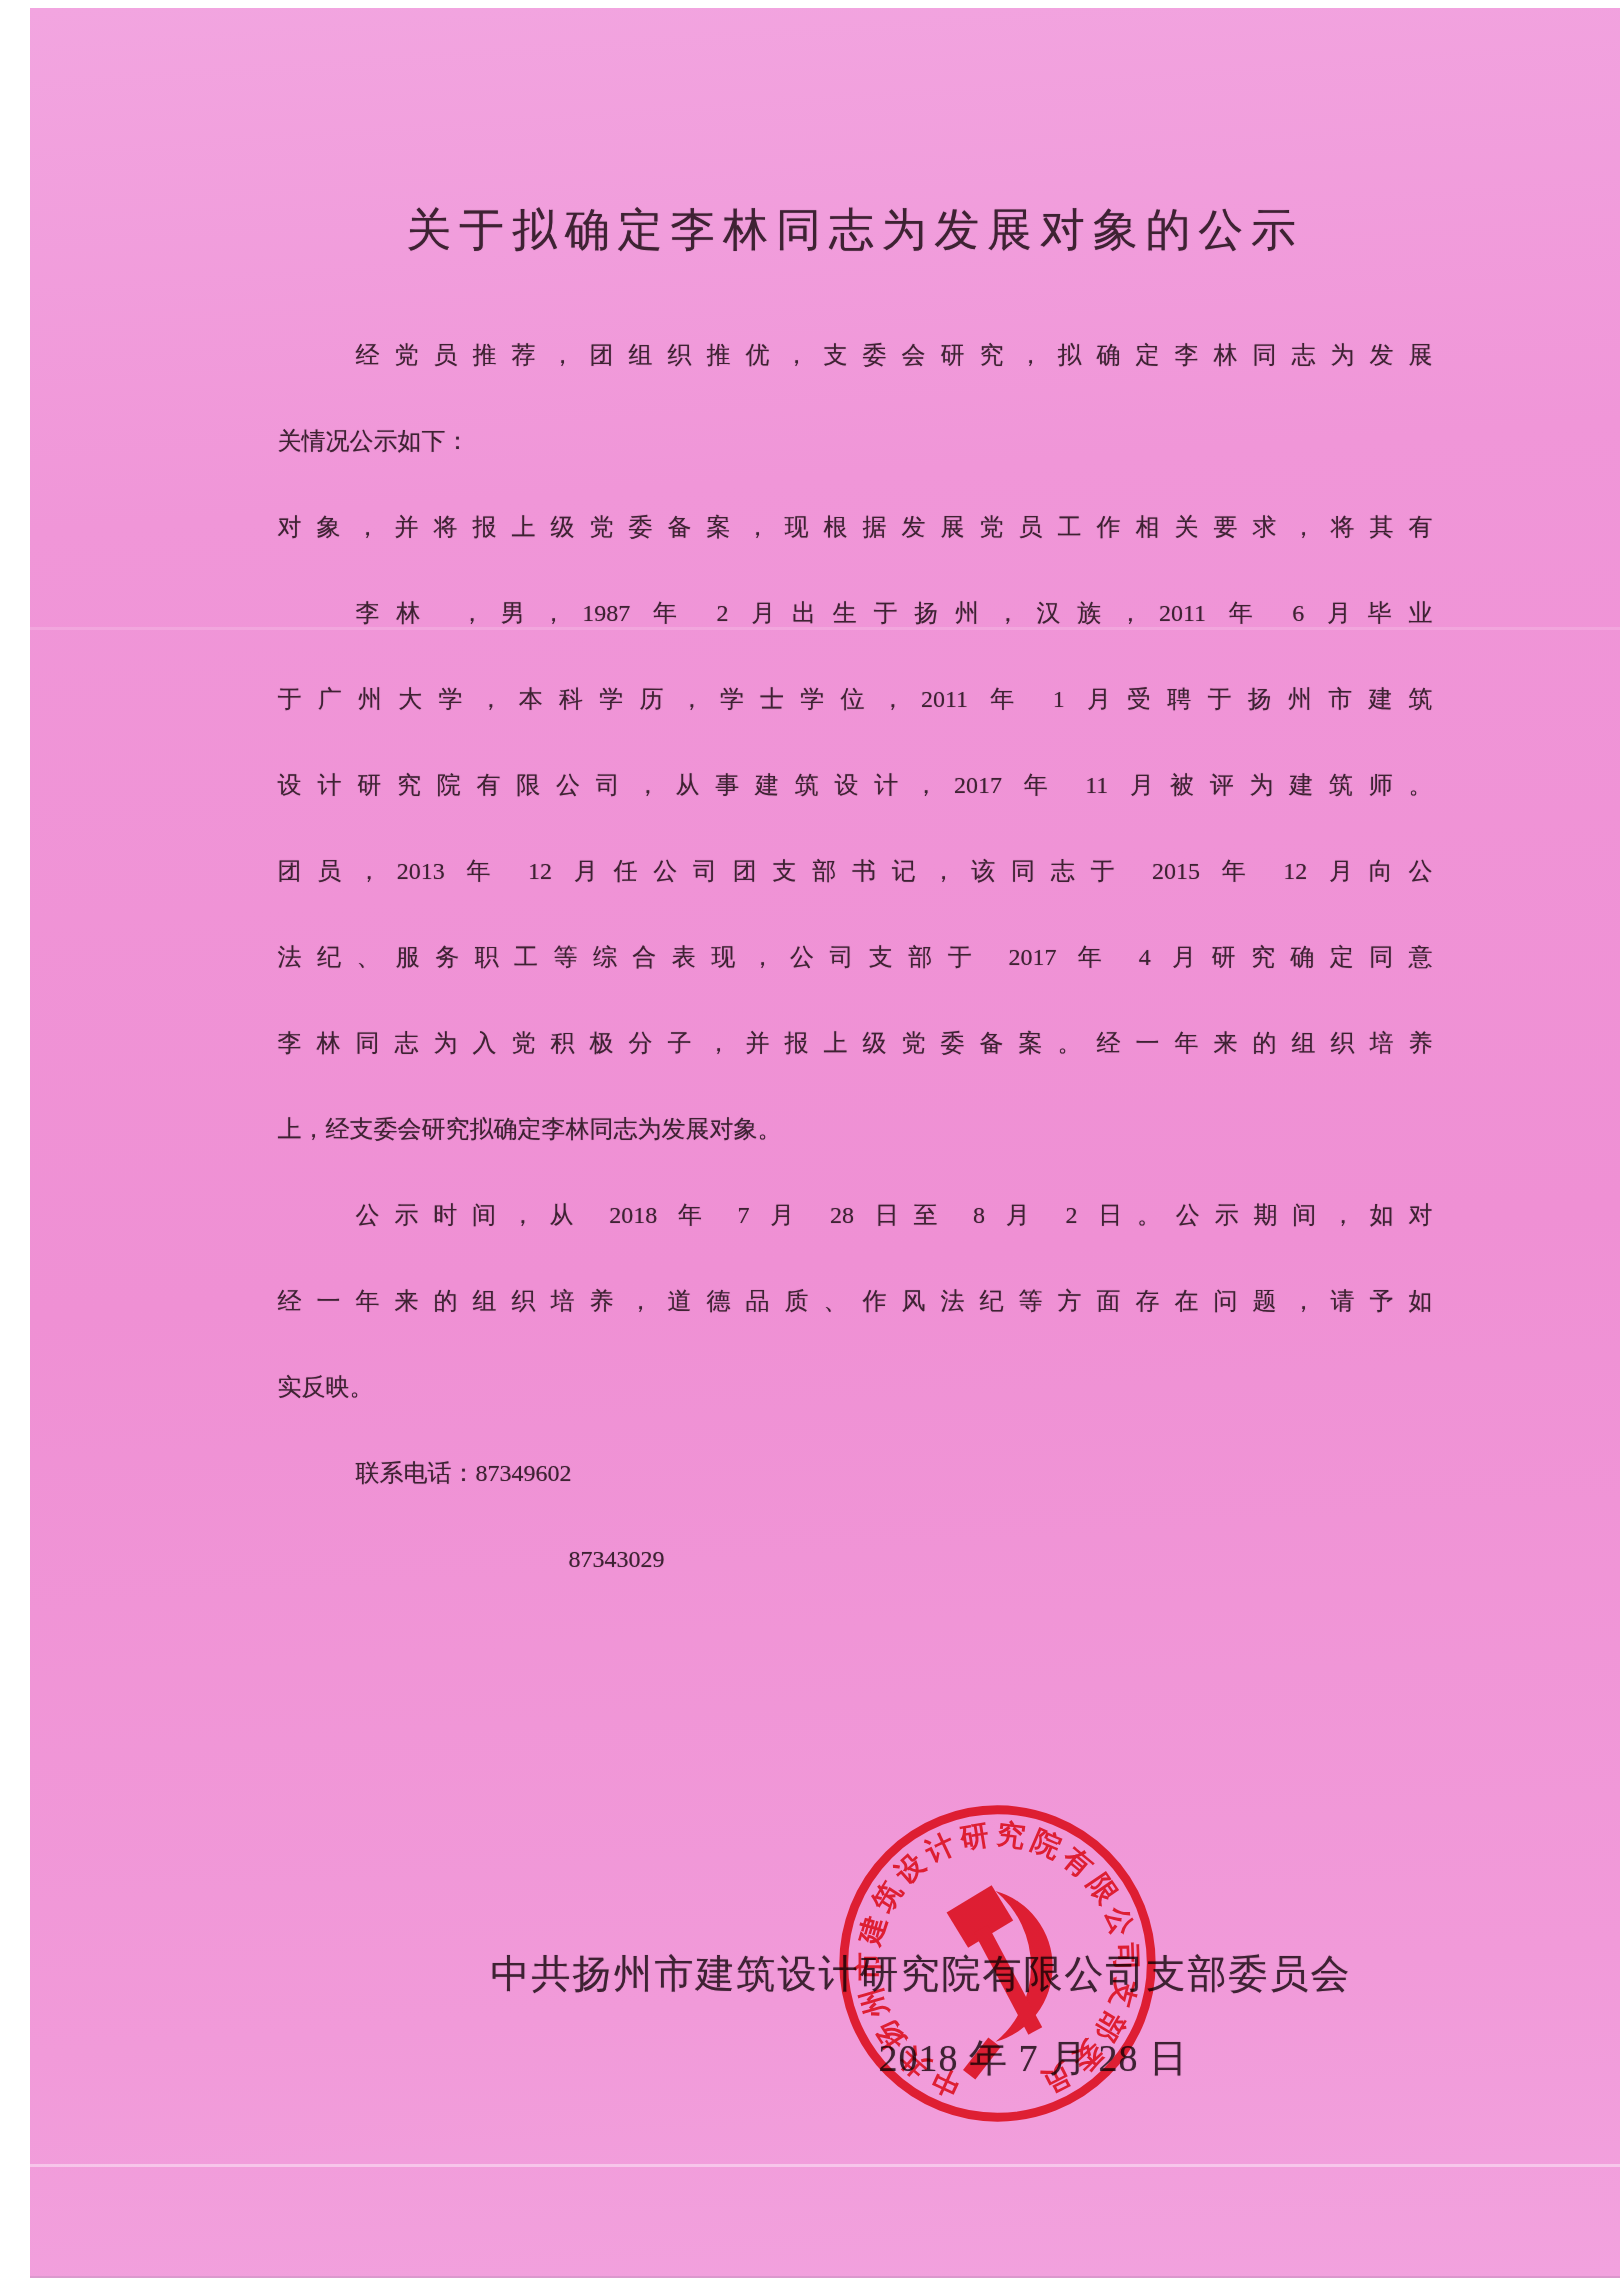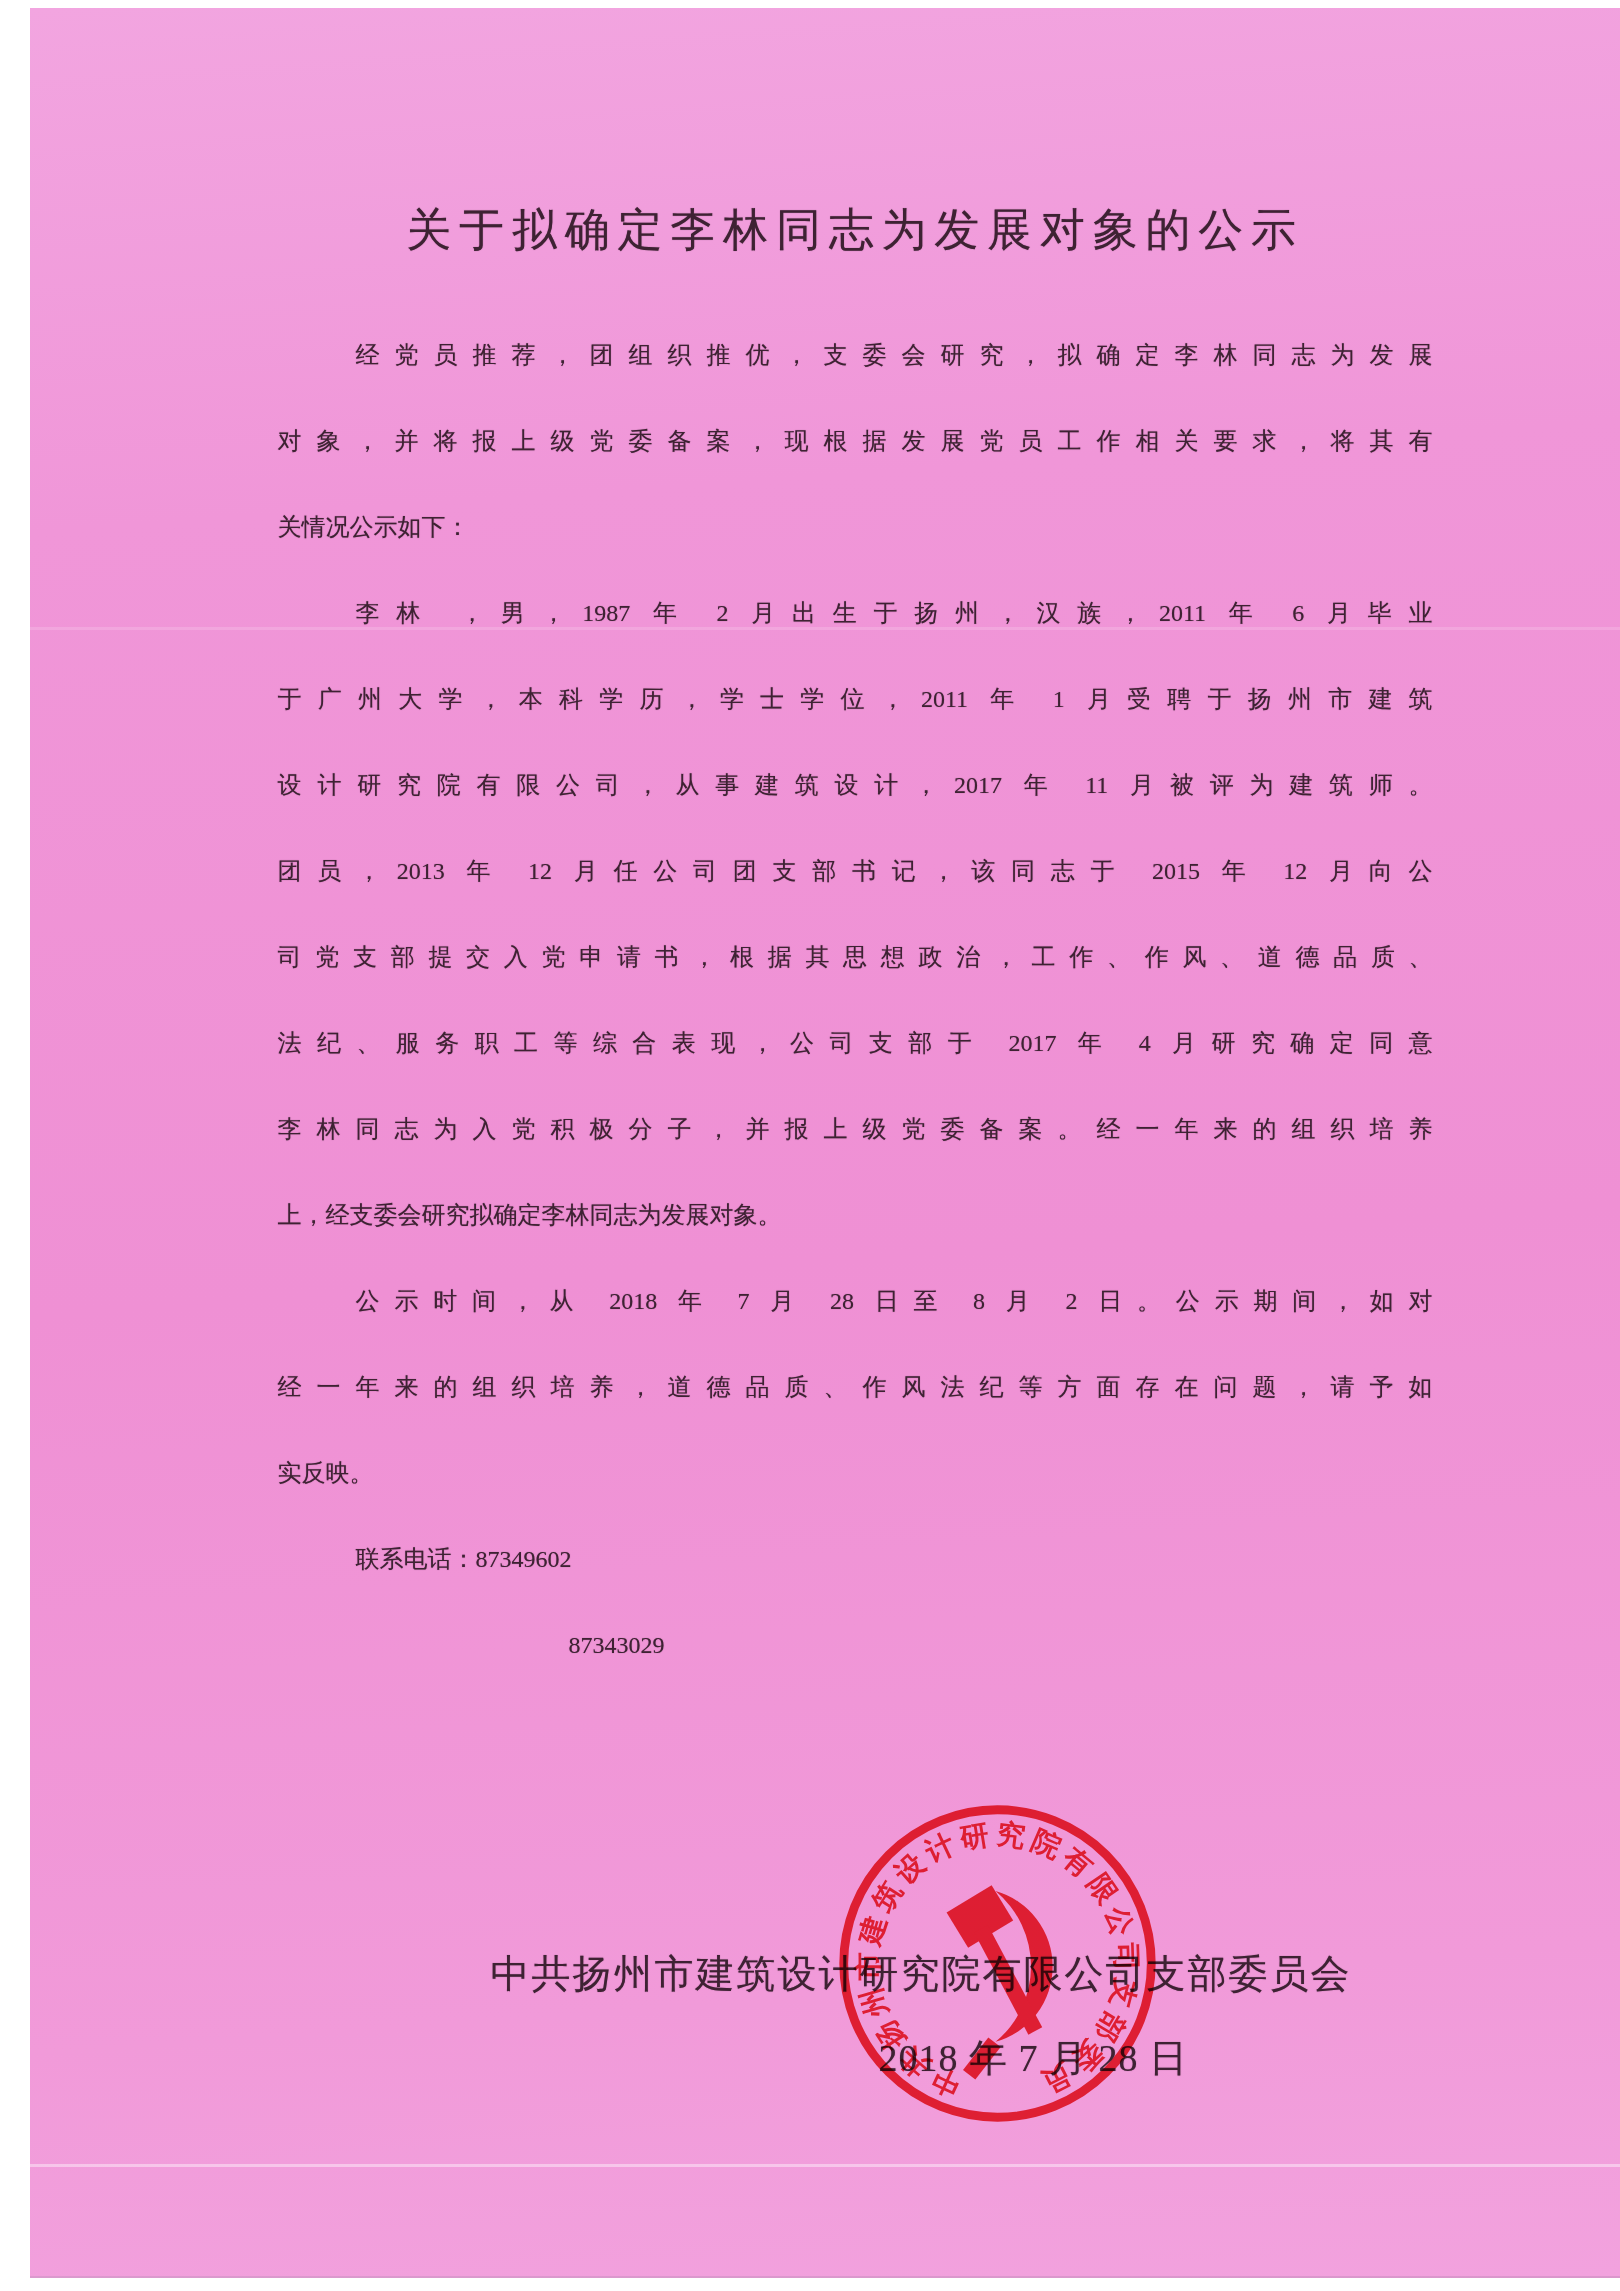--- a/index.html
+++ b/index.html
@@ -54,27 +54,26 @@
 </style>
 </head>
 <body>
 
 <div class="paper">
 
   <h1 class="title">关于拟确定李林同志为发展对象的公示</h1>
 
   <div class="bodytext">
     <div class="line j ind">经党员推荐，团组织推优，支委会研究，拟确定李林同志为发展</div>
+    <div class="line">关情况公示如下：</div>
     <div class="line j">对象，并将报上级党委备案，现根据发展党员工作相关要求，将其有</div>
-    <div class="line">关情况公示如下：</div>
     <div class="line j ind">李林 ，男，1987 年 2 月出生于扬州，汉族，2011 年 6 月毕业</div>
     <div class="line j">于广州大学，本科学历，学士学位，2011 年 1 月受聘于扬州市建筑</div>
     <div class="line j">设计研究院有限公司，从事建筑设计，2017 年 11 月被评为建筑师。</div>
     <div class="line j">团员，2013 年 12 月任公司团支部书记，该同志于 2015 年 12 月向公</div>
-    <div class="line j">司党支部提交入党申请书，根据其思想政治，工作、作风、道德品质、</div>
     <div class="line j">法纪、服务职工等综合表现，公司支部于 2017 年 4 月研究确定同意</div>
     <div class="line j">李林同志为入党积极分子，并报上级党委备案。经一年来的组织培养</div>
     <div class="line">上，经支委会研究拟确定李林同志为发展对象。</div>
     <div class="line j ind">公示时间，从 2018 年 7 月 28 日至 8 月 2 日。公示期间，如对</div>
     <div class="line j">经一年来的组织培养，道德品质、作风法纪等方面存在问题，请予如</div>
     <div class="line">实反映。</div>
     <div class="line ind">联系电话：87349602</div>
     <div class="line pl">87343029</div>
   </div>
 

